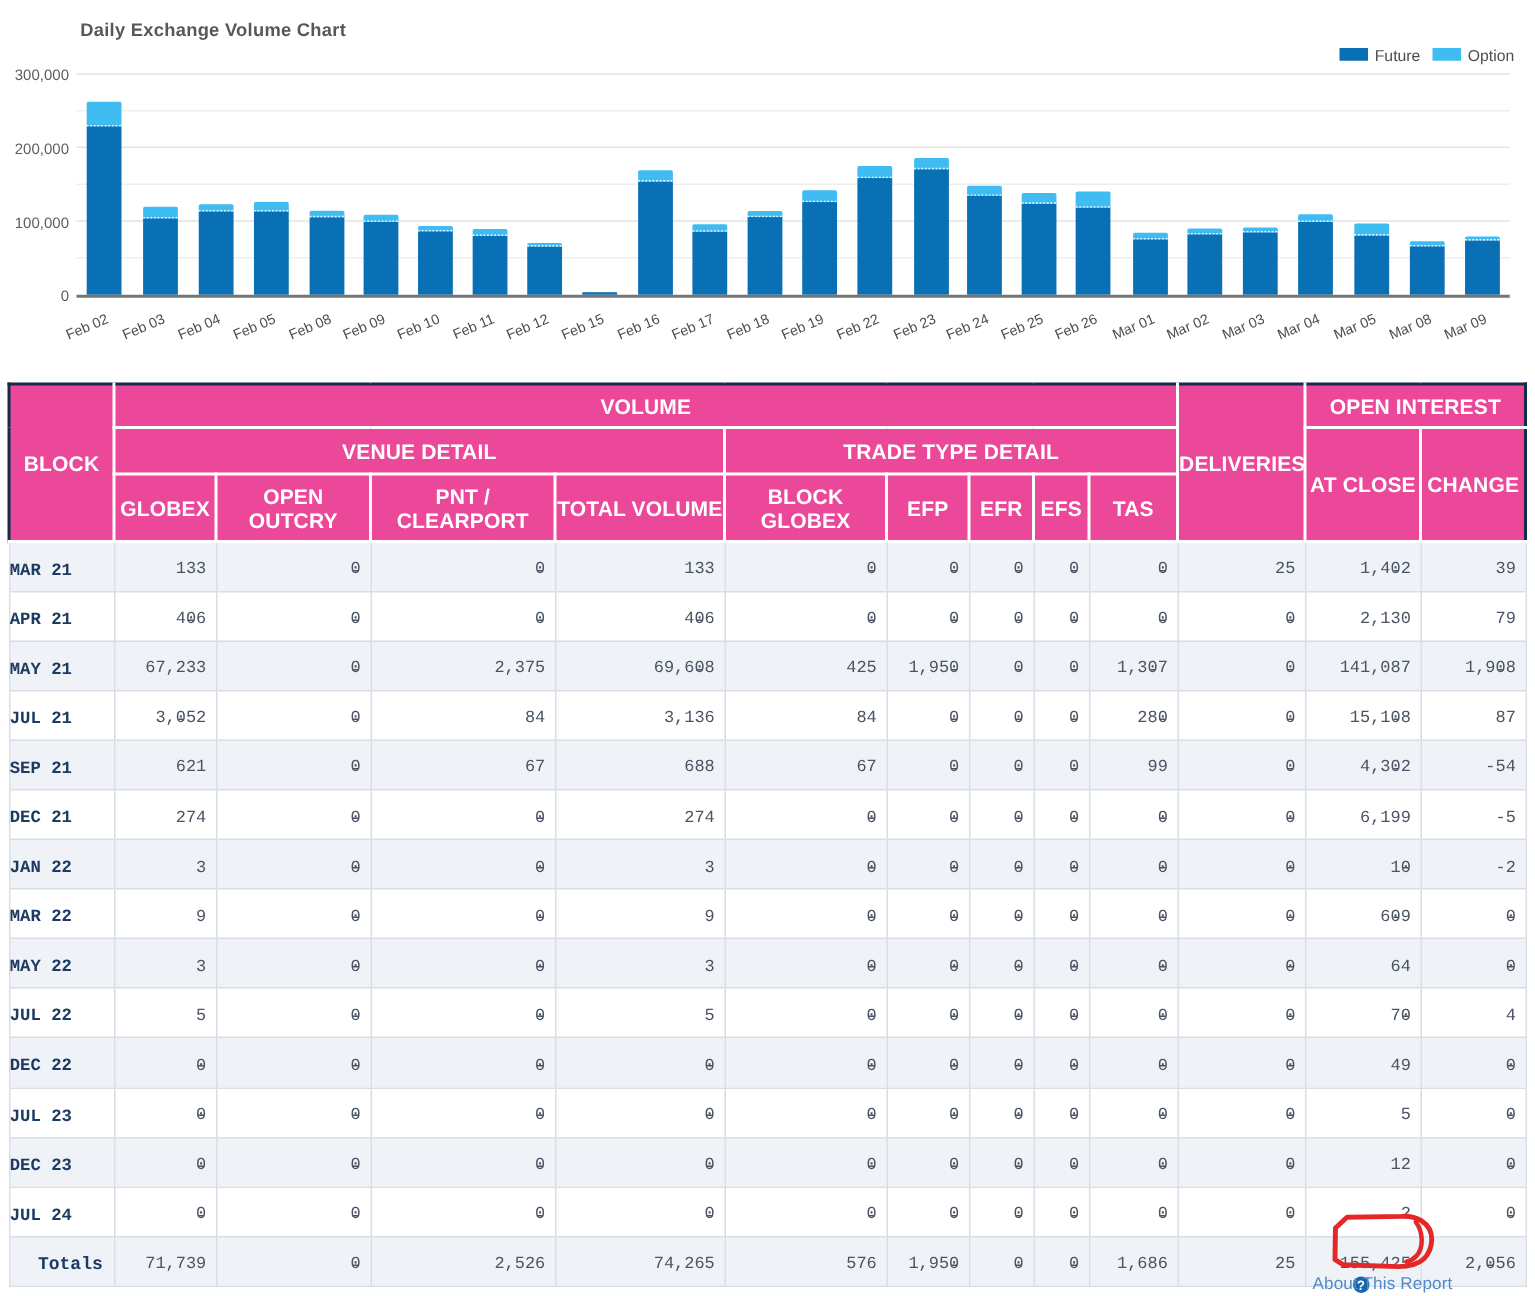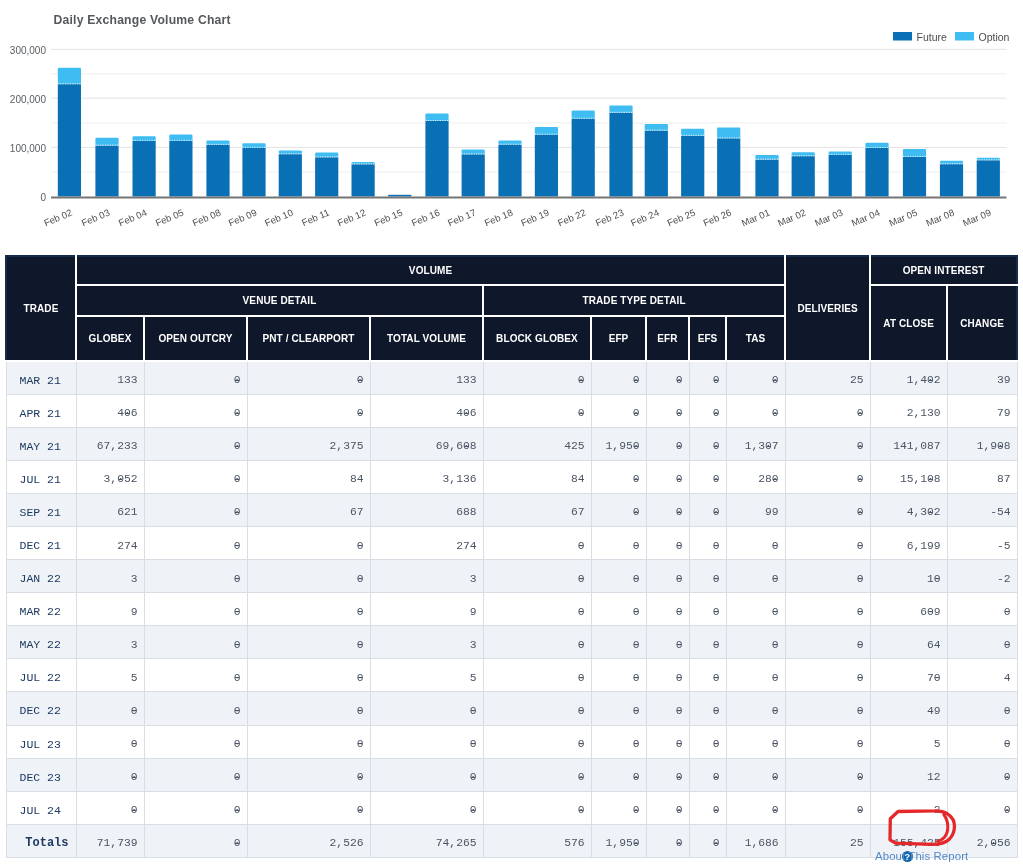--- a/index.html
+++ b/index.html
@@ -1,29 +1,29 @@
 <!DOCTYPE html>
 <html><head>
 <meta charset="utf-8">
 <style>
 * { margin:0; padding:0; box-sizing:border-box; }
 html,body { width:1023px; height:864px; background:#fff; font-family:"Liberation Sans", sans-serif; position:relative; overflow:hidden; }
 #tablewrap { position:absolute; left:5px; top:255px; width:1011px; }
 table { border-collapse:collapse; width:1011px; table-layout:fixed; }
-th { background:#0f172a; color:#fff; font-size:10px; font-weight:bold; border:2px solid #fff; text-align:center; letter-spacing:0.1px; }
+th { background:#ec4899; color:#fff; font-size:14px; font-weight:bold; border:2px solid #fff; text-align:center; letter-spacing:0.1px; }
 tr.h1 { height:29px; }
 thead tr.h1 th { border-top-color:#132c4b; }
 th.fc { border-left-color:#132c4b; }
 th.lc { border-right-color:#132c4b; }
 tr.h2 { height:31px; }
 tr.h3 { height:45px; }
 tbody tr { height:33.1px; }
 td { border:1px solid #d9dee5; font-family:"Liberation Mono", monospace; font-size:11.3px; padding-top:5px; vertical-align:middle; }
 td.num { text-align:right; padding-right:6px; color:#4a5463; }
-td.mon { text-align:left; padding-left:13px; color:#1d3a60; font-weight:normal; font-size:11.5px; }
+td.mon { text-align:left; color:#1d3a60; font-weight:bold; font-size:11.5px; }
 td.tot { text-align:right; padding-right:7px; color:#1d3a60; font-weight:bold; font-size:12px; }
 tr.odd td { background:#eff3f8; }
 tr.even td { background:#ffffff; }
 span.z { position:relative; display:inline-block; }
 span.z::after { content:""; position:absolute; left:1.5px; right:1.5px; top:50%; margin-top:-0.6px; height:1px; background:currentColor; }
 #about { position:absolute; top:849.5px; left:875px; font-size:11.4px; color:#5289c7; letter-spacing:0.1px; }
 #qicon { position:absolute; top:850.5px; left:901.5px; width:11.5px; height:11.5px; border-radius:50%; background:#1566ad; color:#fff; font-size:9px; font-weight:bold; text-align:center; line-height:12px; }
 </style>
 </head>
 <body>
@@ -159,21 +159,21 @@
         <col style="width:55px">
         <col style="width:43px">
         <col style="width:37px">
         <col style="width:59px">
         <col style="width:85px">
         <col style="width:77px">
         <col style="width:70px">
       </colgroup>
 <thead>
 <tr class="h1">
-  <th rowspan="3" class="fc">TRADE</th>
+  <th rowspan="3" class="fc">BLOCK</th>
   <th colspan="9">VOLUME</th>
   <th rowspan="3">DELIVERIES</th>
   <th colspan="2" class="lc">OPEN INTEREST</th>
 </tr>
 <tr class="h2">
   <th colspan="4">VENUE DETAIL</th>
   <th colspan="5">TRADE TYPE DETAIL</th>
   <th rowspan="2">AT CLOSE</th>
   <th rowspan="2" class="lc">CHANGE</th>
 </tr>

